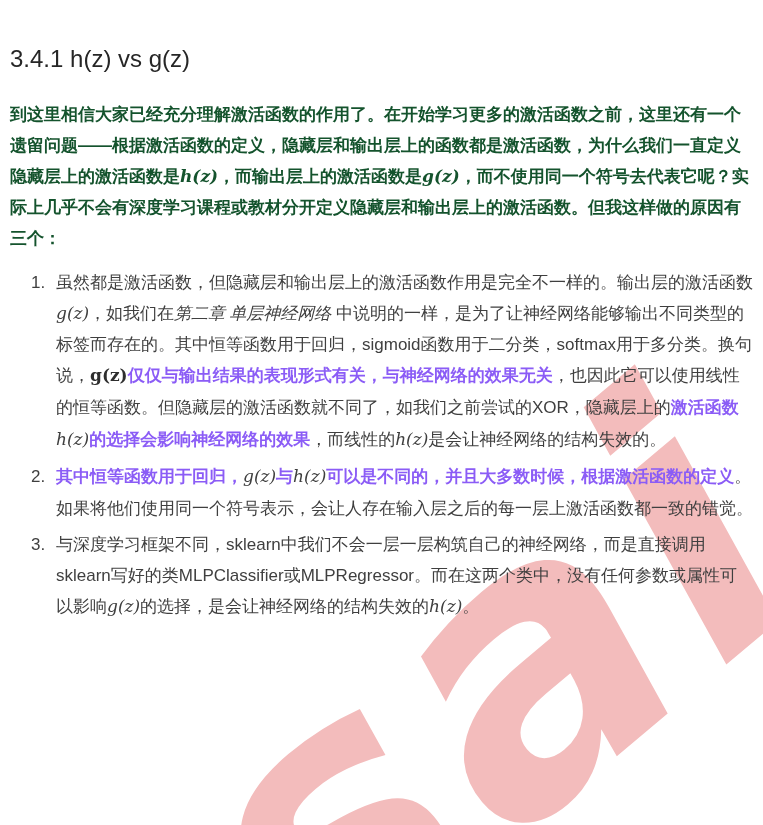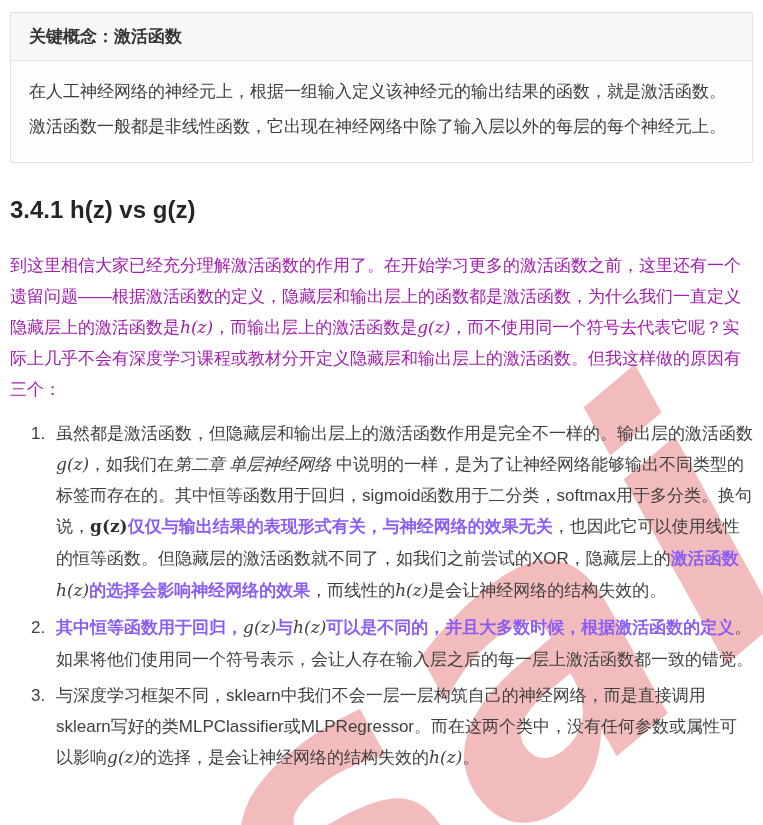--- a/index.html
+++ b/index.html
@@ -22,48 +22,44 @@
     border:1px solid #e1e1e1;border-radius:2px;background:#fdfdfd;
   }
   .callout-header{
     background:#f7f7f7;border-bottom:1px solid #e1e1e1;
     padding:12px 18px;font-size:17px;font-weight:700;color:#333333;
   }
   .callout-body{
     padding:13px 18px 18px 18px;font-size:17px;line-height:35px;color:#3d3d3d;
   }
   .section-heading{
-    margin:33px 0 16px 0;font-size:24px;font-weight:700;color:#262626;
+    margin:33px 0 16px 0;font-size:24px;font-weight:400;color:#262626;
     font-family:"Liberation Sans","DejaVu Sans",sans-serif;
   }
   .intro{
-    margin:26px 0 5px 0;font-size:17px;line-height:31px;color:#a21caf;
+    margin:26px 0 5px 0;font-size:17px;line-height:31px;color:#14532d;font-weight:bold;
   }
   ol.reasons{
     margin:13px 0 0 0;padding:0 0 0 40px;font-size:17px;line-height:31px;color:#3f3f3f;
   }
   ol.reasons li{margin:0 0 5px 0;padding-left:6px;}
   ol.reasons li::marker{color:#3f3f3f;}
   .seg-n{}
   .seg-b{font-weight:700;color:#8b5cf6;font-family:Liberation Mono, monospace;}
   .seg-i{font-style:italic;font-family:Liberation Serif, serif;}
   .seg-m{font-family:"DejaVu Serif","Liberation Serif",serif;font-style:italic;}
   .seg-mb{font-family:"DejaVu Serif","Liberation Serif",serif;font-weight:700;color:#2e2e2e;}
 </style>
 </head>
 <body>
 
 <div class="watermark">tsai</div>
 
 <div class="content">
 
-  <div class="callout">
-    <div class="callout-header">关键概念：激活函数</div>
-    <div class="callout-body">在人工神经网络的神经元上，根据一组输入定义该神经元的输出结果的函数，就是激活函数。激活函数一般都是非线性函数，它出现在神经网络中除了输入层以外的每层的每个神经元上。</div>
-  </div>
 
   <h3 class="section-heading">3.4.1 h(z) vs g(z)</h3>
 
   <p class="intro"><span class="seg-n">到这里相信大家已经充分理解激活函数的作用了。在开始学习更多的激活函数之前，这里还有一个遗留问题——根据激活函数的定义，隐藏层和输出层上的函数都是激活函数，为什么我们一直定义隐藏层上的激活函数是</span><span class="seg-m">h(z)</span><span class="seg-n">，而输出层上的激活函数是</span><span class="seg-m">g(z)</span><span class="seg-n">，而不使用同一个符号去代表它呢？实际上几乎不会有深度学习课程或教材分开定义隐藏层和输出层上的激活函数。但我这样做的原因有三个：</span></p>
 
   <ol class="reasons">
     <li><span class="seg-n">虽然都是激活函数，但隐藏层和输出层上的激活函数作用是完全不一样的。输出层的激活函数</span><span class="seg-m">g(z)</span><span class="seg-n">，如我们在</span><span class="seg-i">第二章 单层神经网络</span><span class="seg-n"> 中说明的一样，是为了让神经网络能够输出不同类型的标签而存在的。其中恒等函数用于回归，sigmoid函数用于二分类，softmax用于多分类。换句说，</span><span class="seg-mb">g(z)</span><span class="seg-b">仅仅与输出结果的表现形式有关，与神经网络的效果无关</span><span class="seg-n">，也因此它可以使用线性的恒等函数。但隐藏层的激活函数就不同了，如我们之前尝试的XOR，隐藏层上的</span><span class="seg-b">激活函数</span><span class="seg-m">h(z)</span><span class="seg-b">的选择会影响神经网络的效果</span><span class="seg-n">，而线性的</span><span class="seg-m">h(z)</span><span class="seg-n">是会让神经网络的结构失效的。</span></li>
     <li><span class="seg-b">其中恒等函数用于回归，</span><span class="seg-m">g(z)</span><span class="seg-b">与</span><span class="seg-m">h(z)</span><span class="seg-b">可以是不同的，并且大多数时候，根据激活函数的定义</span><span class="seg-n">。如果将他们使用同一个符号表示，会让人存在输入层之后的每一层上激活函数都一致的错觉。</span></li>
     <li><span class="seg-n">与深度学习框架不同，sklearn中我们不会一层一层构筑自己的神经网络，而是直接调用sklearn写好的类MLPClassifier或MLPRegressor。而在这两个类中，没有任何参数或属性可以影响</span><span class="seg-m">g(z)</span><span class="seg-n">的选择，是会让神经网络的结构失效的</span><span class="seg-m">h(z)</span><span class="seg-n">。</span></li>
   </ol>

